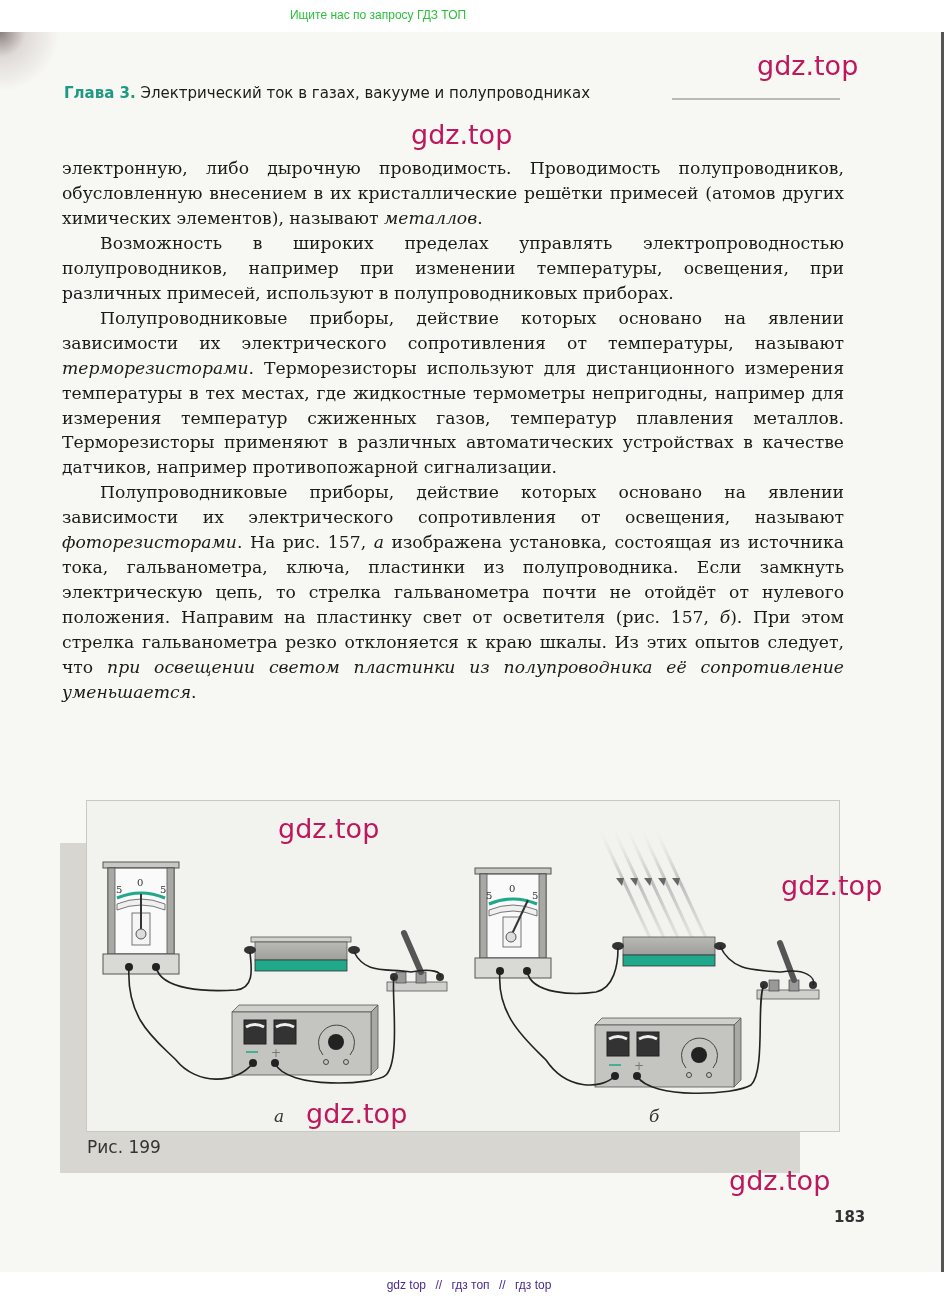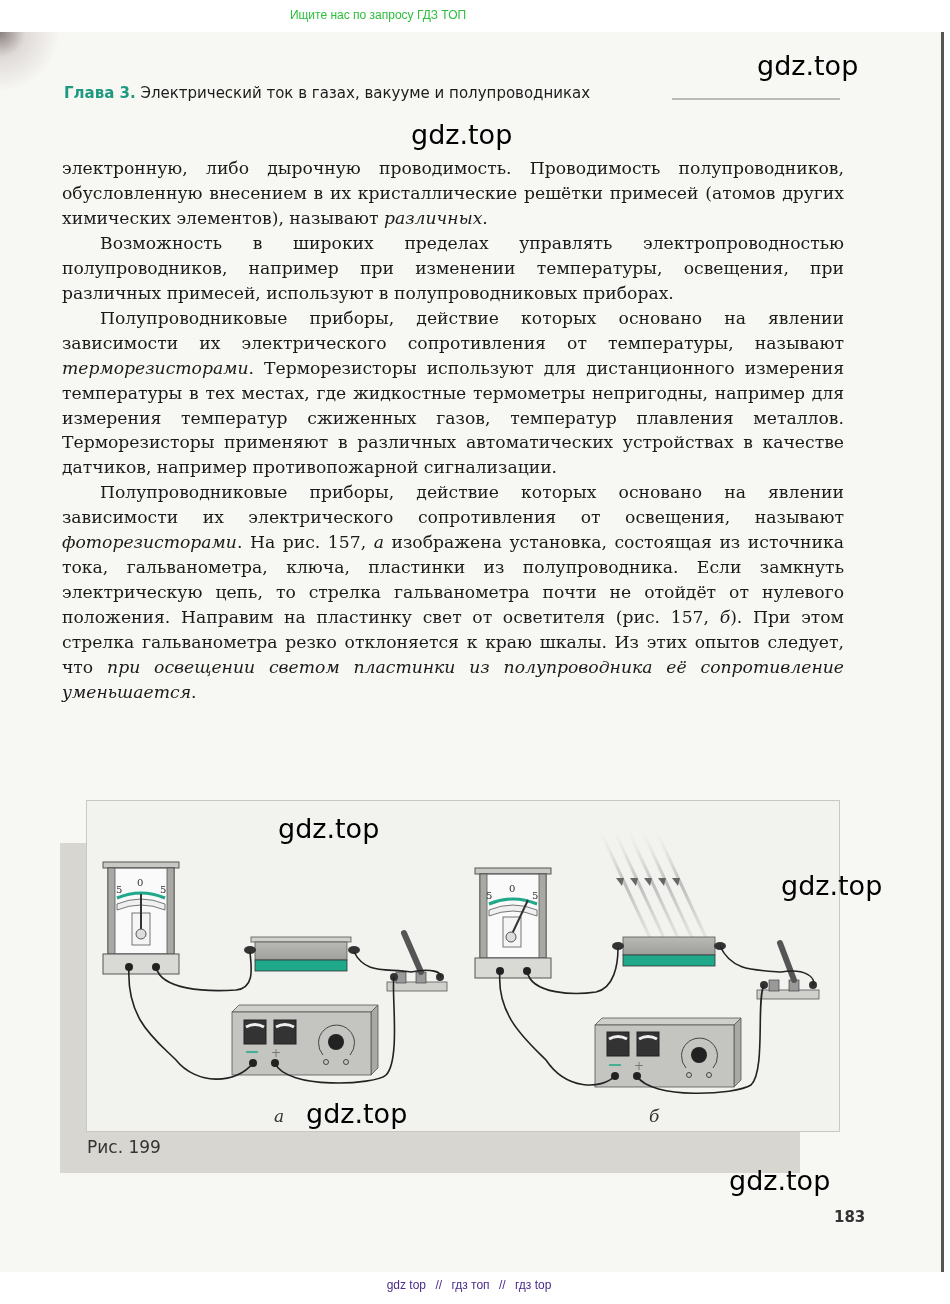--- a/index.html
+++ b/index.html
@@ -29,21 +29,21 @@
     font-family: "DejaVu Sans", sans-serif; font-size: 15px; color: #1c1c1c;
     white-space: nowrap;
   }
   .running-head .chapter { color: #1f9a80; font-weight: bold; }
   .head-rule {
     position: absolute; left: 672px; top: 98px; width: 168px; height: 2px;
     background: #b9b9b9;
   }
   .wm {
     position: absolute;
-    font-family: "DejaVu Sans", sans-serif; color: #000000;
+    font-family: "DejaVu Sans", sans-serif; color: #be185d;
     font-size: 27px; line-height: 1; white-space: nowrap;
   }
   .body-text {
     position: absolute; left: 62px; top: 156px; width: 782px;
     font-family: "DejaVu Serif", serif; font-size: 17.2px; line-height: 24.95px;
     color: #1a1a1a; text-align: justify;
   }
   .body-text p { margin: 0; text-indent: 38px; }
   .body-text p.noindent { text-indent: 0; }
   .body-text em { font-style: italic; }
@@ -82,21 +82,21 @@
 <div class="page"></div>
 <div class="page-shadow"></div>
 
 <div class="running-head">
   <span class="chapter">Глава 3.</span>
   <span>Электрический ток в газах, вакууме и полупроводниках</span>
 </div>
 <div class="head-rule"></div>
 
 <div class="body-text">
-  <p class="noindent">электронную, либо дырочную проводимость. Проводимость полупроводников, обусловленную внесением в их кристаллические решётки примесей (атомов других химических элементов), называют <em>различных</em>.</p>
+  <p class="noindent">электронную, либо дырочную проводимость. Проводимость полупроводников, обусловленную внесением в их кристаллические решётки примесей (атомов других химических элементов), называют <em>металлов</em>.</p>
   <p>Возможность в широких пределах управлять электропроводностью полупроводников, например при изменении температуры, освещения, при различных примесей, используют в полупроводниковых приборах.</p>
   <p>Полупроводниковые приборы, действие которых основано на явлении зависимости их электрического сопротивления от температуры, называют <em>терморезисторами</em>. Терморезисторы используют для дистанционного измерения температуры в тех местах, где жидкостные термометры непригодны, например для измерения температур сжиженных газов, температур плавления металлов. Терморезисторы применяют в различных автоматических устройствах в качестве датчиков, например противопожарной сигнализации.</p>
   <p>Полупроводниковые приборы, действие которых основано на явлении зависимости их электрического сопротивления от освещения, называют <em>фоторезисторами</em>. На рис. 157, <em>а</em> изображена установка, состоящая из источника тока, гальванометра, ключа, пластинки из полупроводника. Если замкнуть электрическую цепь, то стрелка гальванометра почти не отойдёт от нулевого положения. Направим на пластинку свет от осветителя (рис. 157, <em>б</em>). При этом стрелка гальванометра резко отклоняется к краю шкалы. Из этих опытов следует, что <em>при освещении светом пластинки из полупроводника её сопротивление уменьшается</em>.</p>
 </div>
 
 <div class="fig-shadow"></div>
 <div class="fig-panel"></div>
 
 <svg class="apparatus" width="754" height="332" viewBox="0 0 754 332">
   <defs>

